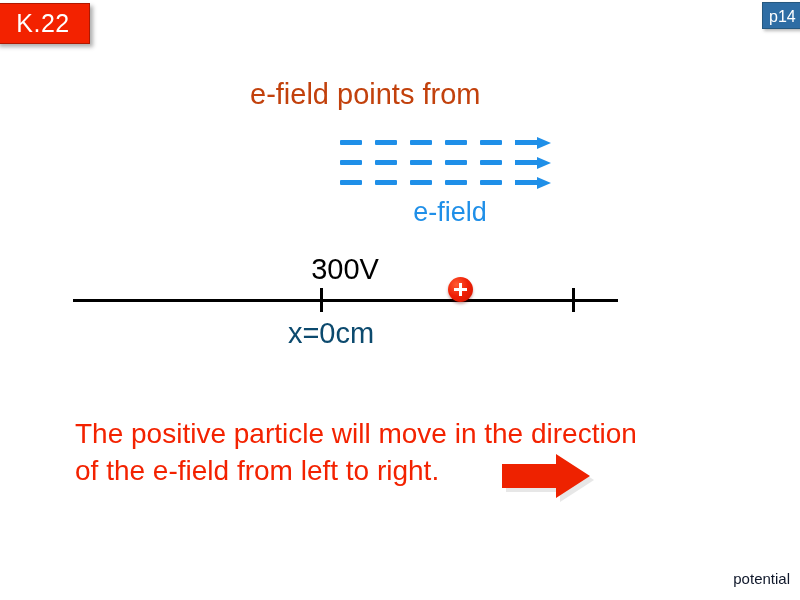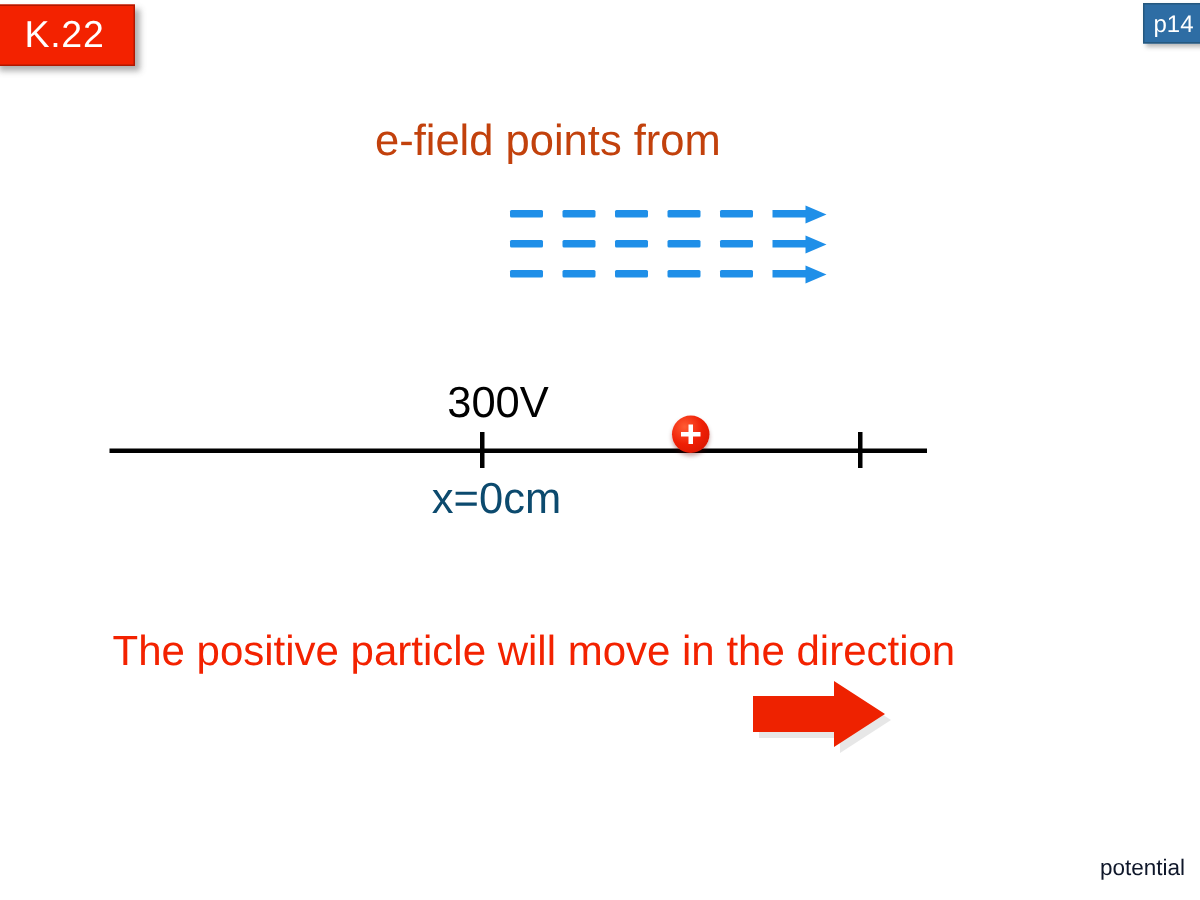--- a/index.html
+++ b/index.html
@@ -151,21 +151,21 @@
 
   .v-label {
     position: absolute;
     top: 252px;
     width: 170px;
     text-align: center;
     color: #000000;
     font-size: 29px;
     line-height: 34px;
   }
-  .v-label.left  { left: 247px; text-align: center; }
+  .v-label.left  { left: 260px; text-align: center; }
   .v-label.right { left: 498px; }
 
   .x-label {
     position: absolute;
     top: 316px;
     width: 180px;
     text-align: center;
     color: #0c4a6e;
     font-size: 29px;
     line-height: 34px;
@@ -276,38 +276,40 @@
       <span class="dash"></span>
       <span class="dash"></span>
       <span class="arrow-line">
         <span class="shaft"></span>
         <span class="head"></span>
       </span>
     </div>
 
   </div>
 
+  <div class="efield-label">e-field</div>
 
   <div class="v-label left">300V</div>
 
 
   <div class="axis-line"></div>
   <div class="tick left"></div>
   <div class="tick right"></div>
 
   <div class="charge">
     <span class="plus-h"></span>
     <span class="plus-v"></span>
   </div>
 
   <div class="x-label left">x=0cm</div>
 
 
   <div class="conclusion">
     <span class="conclusion-line">The positive particle will move in the direction</span>
+    <span class="conclusion-line">of the e-field from left to right.</span>
   </div>
 
   <div class="block-arrow">
     <svg width="96" height="50" viewBox="0 0 96 50" xmlns="http://www.w3.org/2000/svg">
       <polygon points="4,12 58,12 58,2 92,24 58,46 58,36 4,36" fill="#cfcfcf" opacity="0.5" transform="translate(4,4)"></polygon>
       <polygon points="4,12 58,12 58,2 92,24 58,46 58,36 4,36" fill="#ee2200"></polygon>
     </svg>
   </div>
 
   <div class="footer-note">potential</div>

